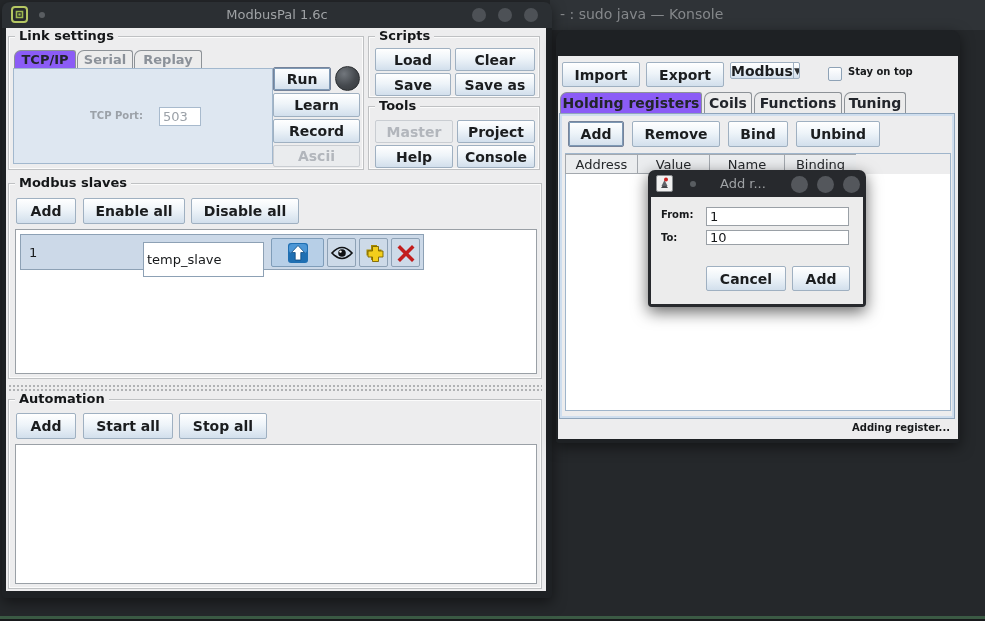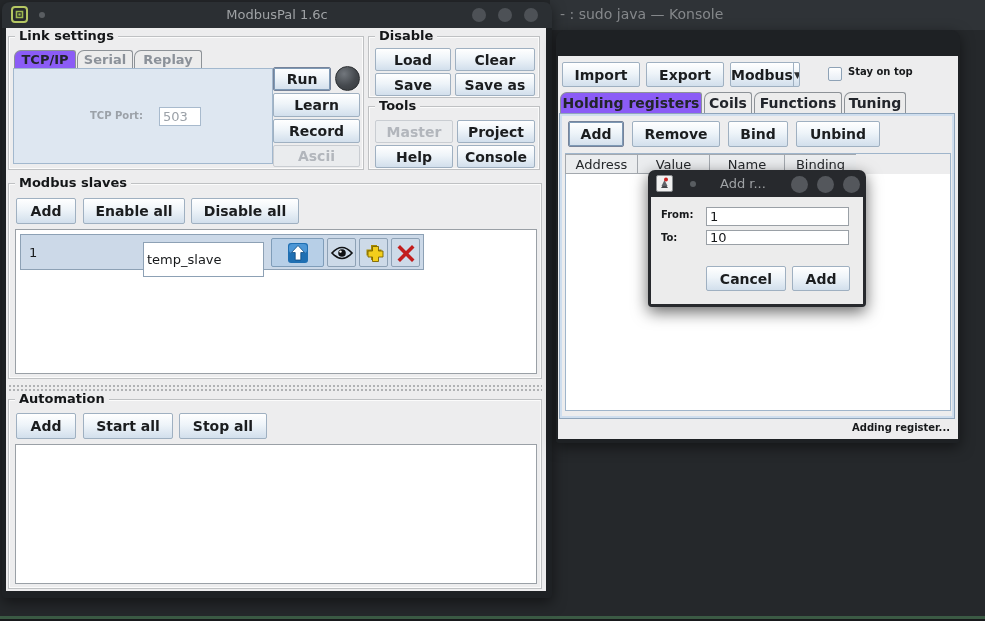--- a/index.html
+++ b/index.html
@@ -98,21 +98,21 @@
         </div>
       <div class="btn" style="left:264px; top:82px; width:87px; height:24px;">
           <span>Record</span>
         </div>
       <div class="btn btn--dis" style="left:264px; top:108px; width:87px; height:22px;">
           <span>Ascii</span>
         </div>
     </div>
 
     <div class="group" style="left:362px; top:8px; width:172px; height:62px;">
-      <span class="gtitle">Disable</span>
+      <span class="gtitle">Scripts</span>
       <div class="btn" style="left:6px; top:11px; width:76px; height:23px;">
           <span>Load</span>
         </div>
       <div class="btn" style="left:86px; top:11px; width:80px; height:23px;">
           <span>Clear</span>
         </div>
       <div class="btn" style="left:6px; top:36px; width:76px; height:23px;">
           <span>Save</span>
         </div>
       <div class="btn" style="left:86px; top:36px; width:80px; height:23px;">
@@ -200,21 +200,21 @@
 
 <div class="window" style="left:556px; top:30px; width:404px; height:413px;">
   <div class="win-content" style="left:2px; top:26px; width:400px; height:383px;">
 
     <div class="btn" style="left:4px; top:6px; width:78px; height:25px;">
         <span>Import</span>
       </div>
     <div class="btn" style="left:88px; top:6px; width:78px; height:25px;">
         <span>Export</span>
       </div>
-    <div class="combo" style="left:172px; top:6px; width:70px; height:25px;">
+    <div class="combo" style="left:172px; top:6px; width:70px; height:17px;">
       <div class="combo-text">Modbus</div>
       <div class="combo-arrow">▼</div>
     </div>
     <div class="checkbox" style="left:270px; top:11px;"></div>
     <span class="lbl-b" style="left:290px; top:10px;">Stay on top</span>
 
     <div class="tab tab--sel tab--big" style="left:2px; top:36px; width:142px;"><span>Holding registers</span></div>
     <div class="tab tab--big" style="left:146px; top:36px; width:48px;"><span>Coils</span></div>
     <div class="tab tab--big" style="left:196px; top:36px; width:88px;"><span>Functions</span></div>
     <div class="tab tab--big" style="left:286px; top:36px; width:62px;"><span>Tuning</span></div>

